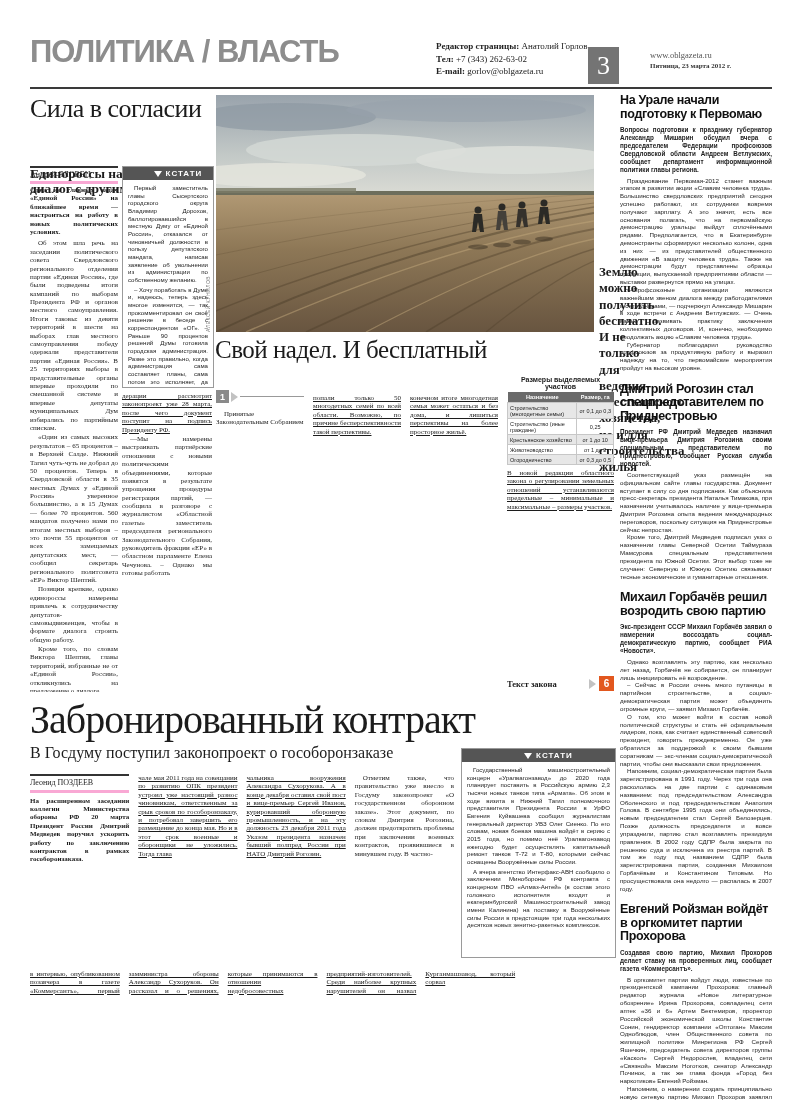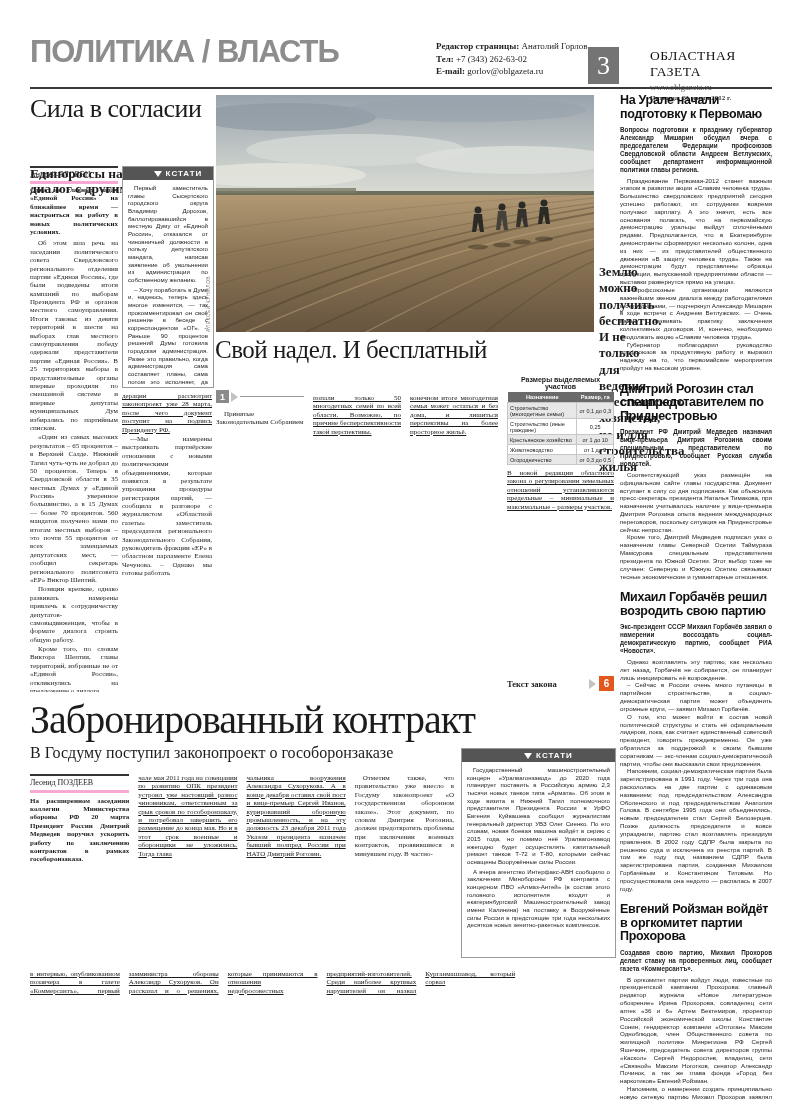--- a/index.html
+++ b/index.html
@@ -100,34 +100,33 @@
 <div class="page">
 
   <div class="abs" id="hdr-title">ПОЛИТИКА / ВЛАСТЬ</div>
   <div class="abs" id="hdr-info">
     <div><b>Редактор страницы:</b> <span>Анатолий Горлов</span></div>
     <div><b>Тел:</b> <span>+7 (343) 262-63-02</span></div>
     <div><b>E-mail:</b> <span>gorlov@oblgazeta.ru</span></div>
   </div>
   <div class="abs" id="hdr-badge">3</div>
   <div class="abs" id="hdr-brand">
-    <div class="brand">ОБЛАСТНАЯ ГАЗЕТА</div>
     <div class="site">www.oblgazeta.ru</div>
     <div class="date">Пятница, 23 марта 2012 г.</div>
   </div>
   <div class="abs" id="hdr-rule"></div>
 
   <div class="abs" id="la-head">Сила в согласии</div>
   <div class="abs" id="la-sub">Единороссы настроены на диалог с другими партиями</div>
   <div class="abs author" id="la-author">Андрей ЯЛОВЕЦ</div>
   <div class="abs bt" id="la-col1">
     <p class="lede">Одна из главных задач «Единой России» на ближайшее время — настроиться на работу в новых политических условиях.</p>
     <p>Об этом шла речь на заседании политического совета Свердловского регионального отделения партии «Единая Россия», где были подведены итоги кампаний по выборам Президента РФ и органов местного самоуправления. Итоги таковы: из девяти территорий в шести на выборах глав местного самоуправления победу одержали представители партии «Единая Россия». В 25 территориях выборы в представительные органы впервые проходили по смешанной системе и впервые депутаты муниципальных Дум избирались по партийным спискам.</p>
     <p>«Один из самых высоких результатов – 65 процентов – в Верхней Салде. Нижний Тагил чуть-чуть не добрал до 50 процентов. Теперь в Свердловской области в 35 местных Думах у «Единой России» уверенное большинство, а в 15 Думах — более 70 процентов. 560 мандатов получено нами по итогам местных выборов – это почти 55 процентов от всех замещаемых депутатских мест, — сообщил секретарь регионального политсовета «ЕР» Виктор Шептий.</p>
-    <p>Позиции крепкие, однако развивать намерены привлечь к сотрудничеству депутатов-самовыдвиженцев, чтобы в формате диалога строить общую работу.</p>
+    <p>Позиции крепкие, однако единороссы намерены привлечь к сотрудничеству депутатов-самовыдвиженцев, чтобы в формате диалога строить общую работу.</p>
     <p>Кроме того, по словам Виктора Шептия, главы территорий, избранные не от «Единой России», откликнулись на предложение о диалоге.</p>
 
   </div>
   <div class="abs kbox" id="la-kstati">
     <div class="khead">
       <span class="ktri"></span>
       <span>КСТАТИ</span>
     </div>
     <div class="kbody">
       <p>Первый заместитель главы Сысертского городского округа Владимир Дорохов, баллотировавшийся в местную Думу от «Единой России», отказался от чиновничьей должности в пользу депутатского мандата, написав заявление об увольнении из администрации по собственному желанию.</p>

